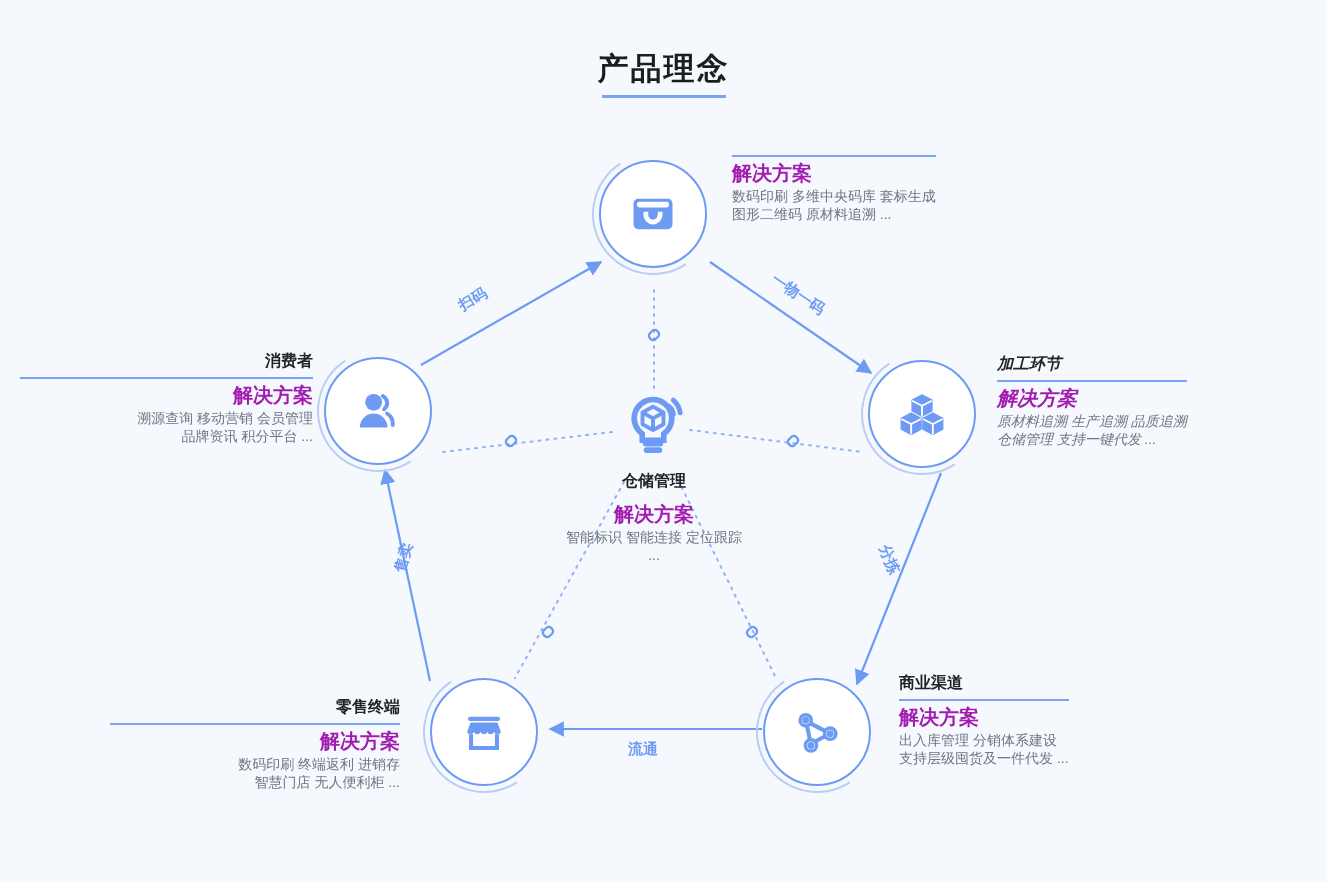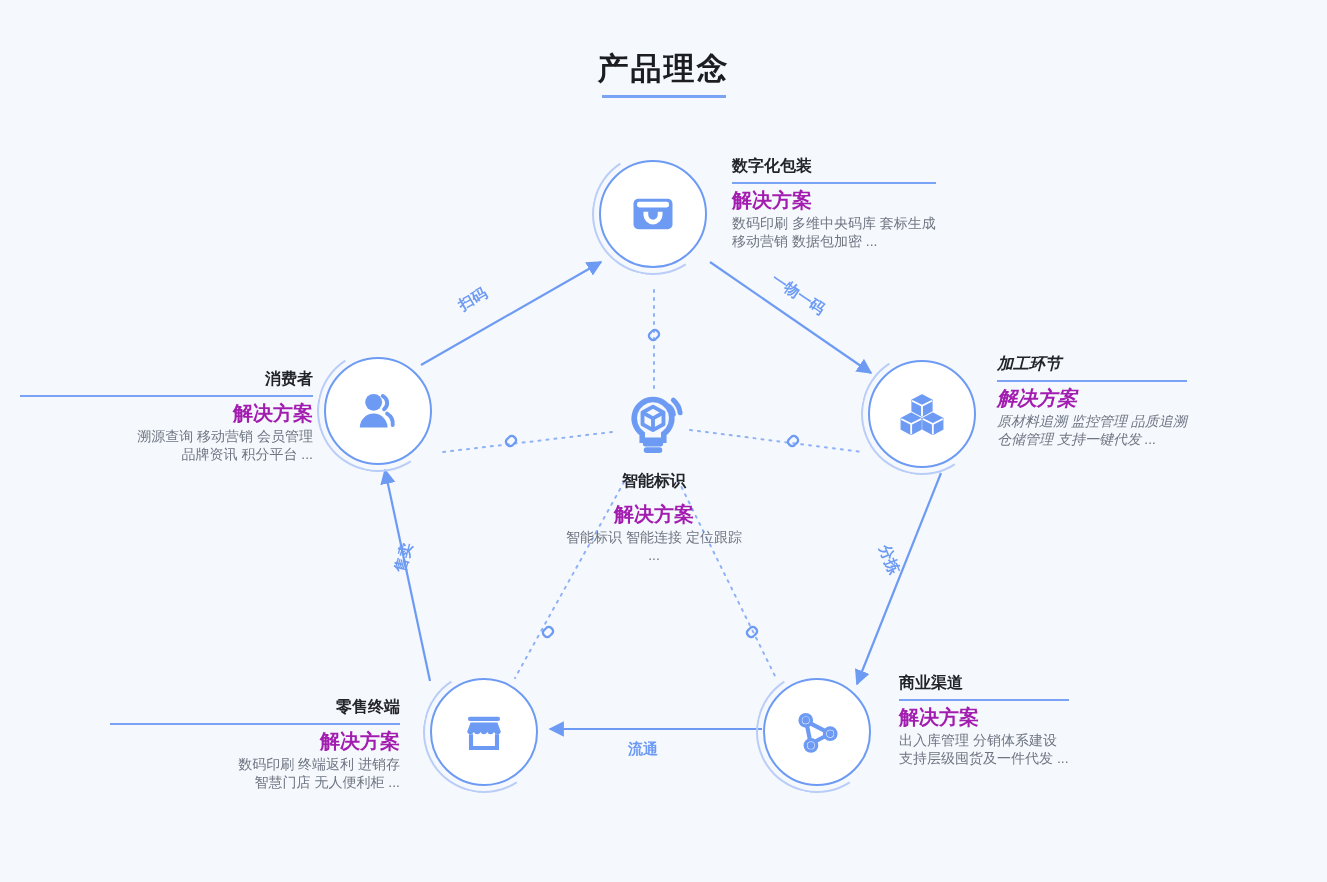--- a/index.html
+++ b/index.html
@@ -159,25 +159,24 @@
   <div class="edge-label" style="left:389px; top:548px; transform:rotate(-75deg);">售卖</div>
 
   <div class="node-circle" style="left:599px; top:160px;">
     <svg viewBox="0 0 24 24">
       <rect x="3" y="5" width="18" height="14" rx="2.2" fill="#6d9bf4"></rect>
       <rect x="4.6" y="6.4" width="14.8" height="2.6" rx="1.1" fill="#ffffff"></rect>
       <path d="M7.6 11 h2.2 v1.4 a2.2 2.2 0 0 0 4.4 0 V11 h2.2 v1.4 a4.4 4.4 0 0 1 -8.8 0 z" fill="#ffffff"></path>
     </svg>
   </div>
   <div class="info" style="left:732px; top:155px;">
-    <div class="hd">数字化包装</div>
     <div class="rule"></div>
     <div class="sub">解决方案</div>
     <div class="ln">数码印刷 多维中央码库 套标生成</div>
-    <div class="ln">移动营销 数据包加密 ...</div>
+    <div class="ln">图形二维码 原材料追溯 ...</div>
   </div>
 
   <div class="node-circle" style="left:868px; top:360px;">
     <svg viewBox="0 0 24 24">
       <g fill="#6d9bf4" stroke="#6d9bf4" stroke-width="0.6" stroke-linejoin="round">
         <path d="M12 3.2 L16.6 5.6 L12 8 L7.4 5.6 Z"></path>
         <path d="M7.4 5.9 L11.7 8.2 V12.9 L7.4 10.6 Z"></path>
         <path d="M12.3 8.2 L16.6 5.9 V10.6 L12.3 12.9 Z"></path>
         <path d="M7 11.6 L11.6 14 L7 16.4 L2.4 14 Z"></path>
         <path d="M2.4 14.3 L6.7 16.6 V21.3 L2.4 19 Z"></path>
@@ -193,21 +192,21 @@
           <path d="M7 16.6 V21.3"></path>
         <path d="M12.4 14.3 L17 16.6 L21.6 14.3"></path>
           <path d="M17 16.6 V21.3"></path>
       </g>
     </svg>
   </div>
   <div class="info" style="left:997px; top:353px;font-style:italic;">
     <div class="hd">加工环节</div>
     <div class="rule"></div>
     <div class="sub">解决方案</div>
-    <div class="ln">原材料追溯 监控管理 品质追溯</div>
+    <div class="ln">原材料追溯 生产追溯 品质追溯</div>
     <div class="ln">仓储管理 支持一键代发 ...</div>
   </div>
 
   <div class="node-circle" style="left:763px; top:678px;">
     <svg viewBox="0 0 24 24">
       <g stroke="#6d9bf4" stroke-width="1.9" fill="none">
         <path d="M7.6 7.3 L17 12.2"></path>
         <path d="M16.4 13.6 L9.2 17.4"></path>
         <path d="M7.4 9 L8.8 16"></path>
       </g>
@@ -247,21 +246,21 @@
   </div>
 
   <div class="node-circle" style="left:324px; top:357px;">
     <svg viewBox="0 0 24 24">
       <circle cx="10" cy="8" r="3.9" fill="#6d9bf4"></circle>
       <path d="M3.6 19.6 a6.4 6.4 0 0 1 12.8 0 z" fill="#6d9bf4"></path>
       <path d="M14.2 5.1 a3.6 3.6 0 0 1 0.6 6.1" fill="none" stroke="#6d9bf4" stroke-width="1.8" stroke-linecap="round"></path>
       <path d="M16.2 13.2 a5.6 5.6 0 0 1 2.6 5.3" fill="none" stroke="#6d9bf4" stroke-width="1.8" stroke-linecap="round"></path>
     </svg>
   </div>
-  <div class="info right-align" style="left:20px; top:368px; width:293px;">
+  <div class="info right-align" style="left:20px; top:350px; width:293px;">
     <div class="hd">消费者</div>
     <div class="rule"></div>
     <div class="sub">解决方案</div>
     <div class="ln">溯源查询 移动营销 会员管理</div>
     <div class="ln">品牌资讯 积分平台 ...</div>
   </div>
 
   <div class="center-icon" style="left:616px; top:390px;">
     <svg viewBox="0 0 24 24">
       <path d="M12 3.1 a6.1 6.1 0 0 0 -3.5 11.1 v2.1 h7 v-2.1 A6.1 6.1 0 0 0 12 3.1 z" fill="none" stroke="#6d9bf4" stroke-width="1.8"></path>
@@ -270,19 +269,19 @@
         <path d="M12 5.4 L15.4 7.3 V11.1 L12 13 L8.6 11.1 V7.3 Z"></path>
         <path d="M8.6 7.3 L12 9.2 L15.4 7.3 M12 9.2 V13"></path>
       </g>
       <g fill="none" stroke="#6d9bf4" stroke-width="1.6" stroke-linecap="round">
         <path d="M17.2 5.3 a4 4 0 0 1 1.4 2.6"></path>
         <path d="M18.6 3.3 a6.6 6.6 0 0 1 2.2 4.1"></path>
       </g>
     </svg>
   </div>
   <div class="info center-align" style="left:523px; top:470px; width:262px;">
-    <div class="hd">智能标识</div>
+    <div class="hd">仓储管理</div>
     <div class="sub" style="margin-top:7px;">解决方案</div>
     <div class="ln">智能标识 智能连接 定位跟踪</div>
     <div class="ln">...</div>
   </div>
 
 </div>
 
 </body></html>

